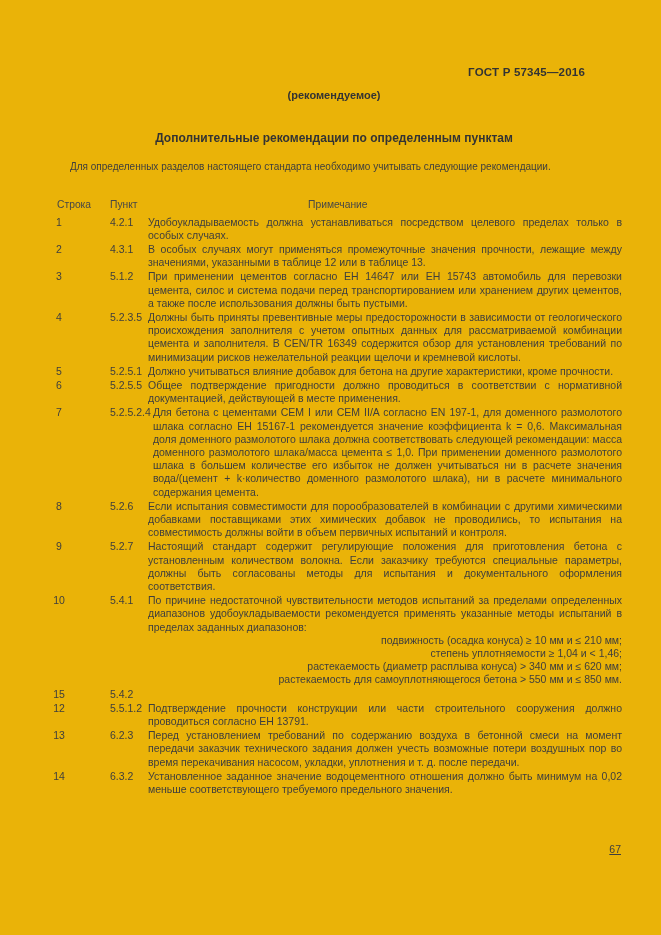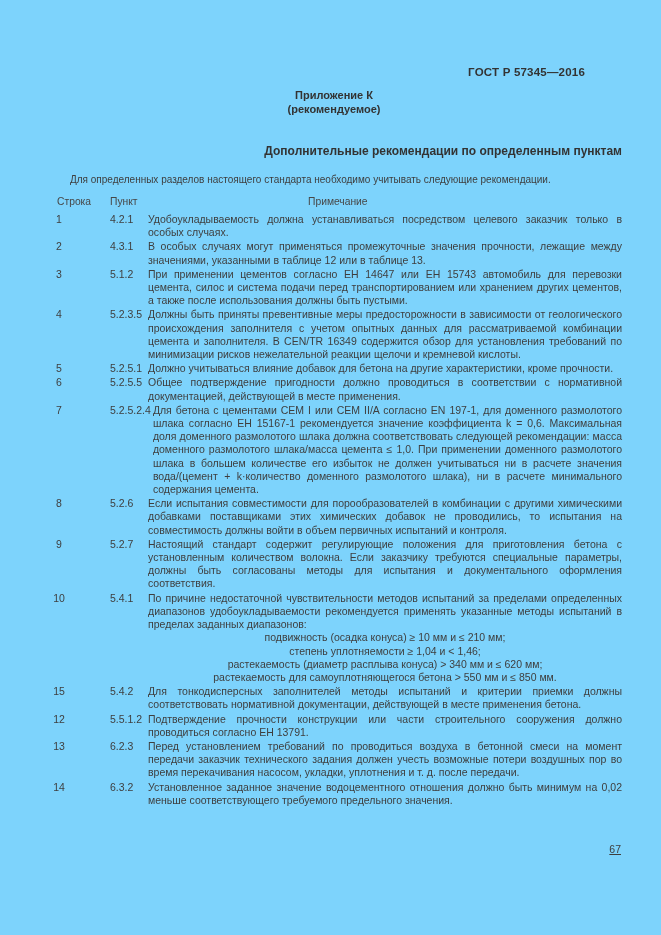--- a/index.html
+++ b/index.html
@@ -1,20 +1,20 @@
 <!DOCTYPE html>
 <html><head>
 <meta charset="utf-8">
 <style>
   html, body { margin: 0; padding: 0; background: #f3f3f1; }
   .page {
     position: relative;
     width: 661px;
     height: 935px;
-    background: #7dd3fc;
+    background: #eab308;
     font-family: "Liberation Sans", sans-serif;
     color: #3e3e3e;
     overflow: hidden;
   }
   .gost {
     position: absolute;
     top: 66px;
     right: 76px;
     font-size: 11.5px;
     font-weight: bold;
@@ -25,73 +25,72 @@
     padding-top: 89px;
     margin: 0 39px 0 46px;
     text-align: center;
     font-weight: bold;
     font-size: 11px;
     line-height: 13.5px;
     color: #333;
   }
   .title {
     margin: 28px 39px 0 46px;
-    text-align: right;
+    text-align: center;
     font-weight: bold;
     font-size: 12px;
     color: #333;
   }
   .intro {
     margin: 15px 39px 0 46px;
     font-size: 10px;
     line-height: 13px;
     text-indent: 24px;
   }
   .thead {
     display: flex;
-    margin: 10px 39px 0 46px;
+    margin: 26px 39px 0 46px;
     font-size: 10.3px;
     color: #474747;
   }
   .th-stroka { flex: 0 0 64px; padding-left: 11px; box-sizing: border-box; }
   .th-punkt  { flex: 0 0 36px; }
   .th-note   { flex: 1; }
   .th-prim   { margin-left: 162px; }
   .tbody { margin: 6px 39px 0 46px; }
   .row {
     display: flex;
     align-items: flex-start;
     margin-bottom: 1px;
     font-size: 10.5px;
     line-height: 13.2px;
   }
   .cell-num { flex: 0 0 64px; }
   .row-num { display: inline-block; width: 26px; text-align: center; }
   .row-clause { flex: 0 0 auto; min-width: 36px; white-space: nowrap; padding-right: 2px; }
   .note { flex: 1; }
   .note-text { text-align: justify; }
-  .note-list div { text-align: center; }
+  .note-list div { text-align: right; }
   .page-num {
     position: absolute;
     top: 843px;
     right: 40px;
     font-size: 10.5px;
     color: #3e3e3e;
     text-decoration: underline;
   }
 </style>
 </head>
 <body>
 
 <div class="page">
 
   <div class="gost">ГОСТ Р 57345—2016</div>
 
   <div class="annex">
-    <div>Приложение К</div>
     <div>(рекомендуемое)</div>
   </div>
 
   <div class="title">Дополнительные рекомендации по определенным пунктам</div>
 
   <p class="intro">Для определенных разделов настоящего стандарта необходимо учитывать следующие рекомендации.</p>
 
   <div class="thead">
     <div class="th-stroka">Строка</div>
     <div class="th-punkt">Пункт</div>
@@ -100,21 +99,21 @@
     </div>
   </div>
 
   <div class="tbody" id="rows">
   <div class="row">
     <div class="cell-num">
       <span class="row-num">1</span>
     </div>
     <div class="row-clause">4.2.1</div>
     <div class="note">
-      <div class="note-text">Удобоукладываемость должна устанавливаться посредством целевого заказчик только в особых случаях.</div>
+      <div class="note-text">Удобоукладываемость должна устанавливаться посредством целевого пределах только в особых случаях.</div>
       <div class="note-list"></div>
     </div>
   </div>
 
   <div class="row">
     <div class="cell-num">
       <span class="row-num">2</span>
     </div>
     <div class="row-clause">4.3.1</div>
     <div class="note">
@@ -214,44 +213,40 @@
             <div>растекаемость для самоуплотняющегося бетона &gt; 550 мм и ≤ 850 мм.</div>
           </div>
     </div>
   </div>
 
   <div class="row">
     <div class="cell-num">
       <span class="row-num">15</span>
     </div>
     <div class="row-clause">5.4.2</div>
-    <div class="note">
-      <div class="note-text">Для тонкодисперсных заполнителей методы испытаний и критерии приемки должны соответствовать нормативной документации, действующей в месте применения бетона.</div>
-      <div class="note-list"></div>
-    </div>
   </div>
 
   <div class="row">
     <div class="cell-num">
       <span class="row-num">12</span>
     </div>
     <div class="row-clause">5.5.1.2</div>
     <div class="note">
       <div class="note-text">Подтверждение прочности конструкции или части строительного сооружения должно проводиться согласно ЕН 13791.</div>
       <div class="note-list"></div>
     </div>
   </div>
 
   <div class="row">
     <div class="cell-num">
       <span class="row-num">13</span>
     </div>
     <div class="row-clause">6.2.3</div>
     <div class="note">
-      <div class="note-text">Перед установлением требований по проводиться воздуха в бетонной смеси на момент передачи заказчик технического задания должен учесть возможные потери воздушных пор во время перекачивания насосом, укладки, уплотнения и т. д. после передачи.</div>
+      <div class="note-text">Перед установлением требований по содержанию воздуха в бетонной смеси на момент передачи заказчик технического задания должен учесть возможные потери воздушных пор во время перекачивания насосом, укладки, уплотнения и т. д. после передачи.</div>
       <div class="note-list"></div>
     </div>
   </div>
 
   <div class="row">
     <div class="cell-num">
       <span class="row-num">14</span>
     </div>
     <div class="row-clause">6.3.2</div>
     <div class="note">

